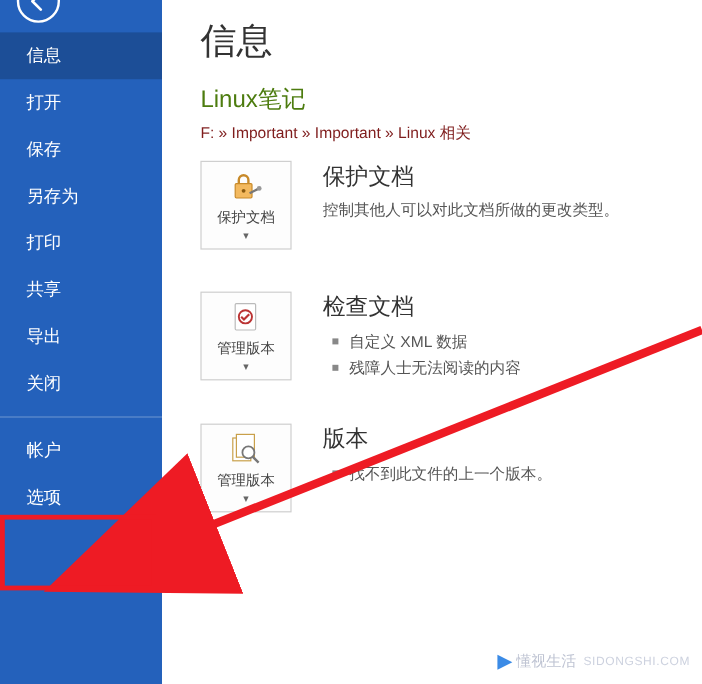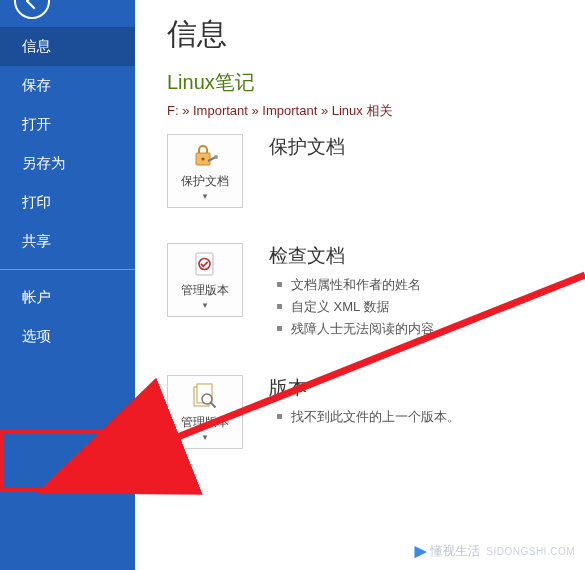--- a/index.html
+++ b/index.html
@@ -71,25 +71,27 @@
 </head>
 <body>
 
 <div class="sidebar">
   <div class="back-arrow">
     <svg width="22" height="22" viewBox="0 0 22 22">
         <path d="M13 4 L6 11 L13 18" stroke="#fff" stroke-width="2.2" fill="none" stroke-linecap="round" stroke-linejoin="round"></path>
       </svg>
   </div>
   <div class="nav-item active">信息</div>
+  <div class="nav-item">打开</div>
   <div class="nav-item">保存</div>
-  <div class="nav-item">打开</div>
   <div class="nav-item">另存为</div>
   <div class="nav-item">打印</div>
   <div class="nav-item">共享</div>
+  <div class="nav-item">导出</div>
+  <div class="nav-item">关闭</div>
   <div class="nav-sep"></div>
   <div class="nav-item">帐户</div>
   <div class="nav-item">选项</div>
 </div>
 
 <div class="highlight-box"></div>
 
 <div class="main">
   <div class="page-title">信息</div>
   <div class="doc-title">Linux笔记</div>
@@ -104,39 +106,39 @@
           <circle cx="13" cy="18" r="1.6" fill="#8a5a10"></circle>
           <path d="M18 20 l8 -4" stroke="#777" stroke-width="2"></path>
           <circle cx="26" cy="16" r="2" fill="#999"></circle>
         </svg>
       </div>
       <span>保护文档</span>
       <span class="caret">▾</span>
     </div>
     <div class="section-body">
       <div class="section-title">保护文档</div>
+      <div class="section-desc">控制其他人可以对此文档所做的更改类型。</div>
     </div>
   </div>
 
   <div class="section">
     <div class="tile">
       <div class="tile-icon">
         <svg width="30" height="30" viewBox="0 0 30 30">
           <rect x="6" y="3" width="17" height="22" rx="1" fill="#fff" stroke="#bbb"></rect>
           <circle cx="14.5" cy="14" r="5.5" fill="none" stroke="#b33" stroke-width="1.6"></circle>
           <path d="M11 14 l2.3 2.3 l4.4 -4.4" stroke="#b33" stroke-width="1.8" fill="none"></path>
         </svg>
       </div>
       <span>管理版本</span>
       <span class="caret">▾</span>
     </div>
     <div class="section-body">
       <div class="section-title">检查文档</div>
       <ul class="bullets">
-        <li>文档属性和作者的姓名</li>
         <li>自定义 XML 数据</li>
         <li>残障人士无法阅读的内容</li>
       </ul>
     </div>
   </div>
 
   <div class="section">
     <div class="tile">
       <div class="tile-icon">
         <svg width="30" height="30" viewBox="0 0 30 30">

